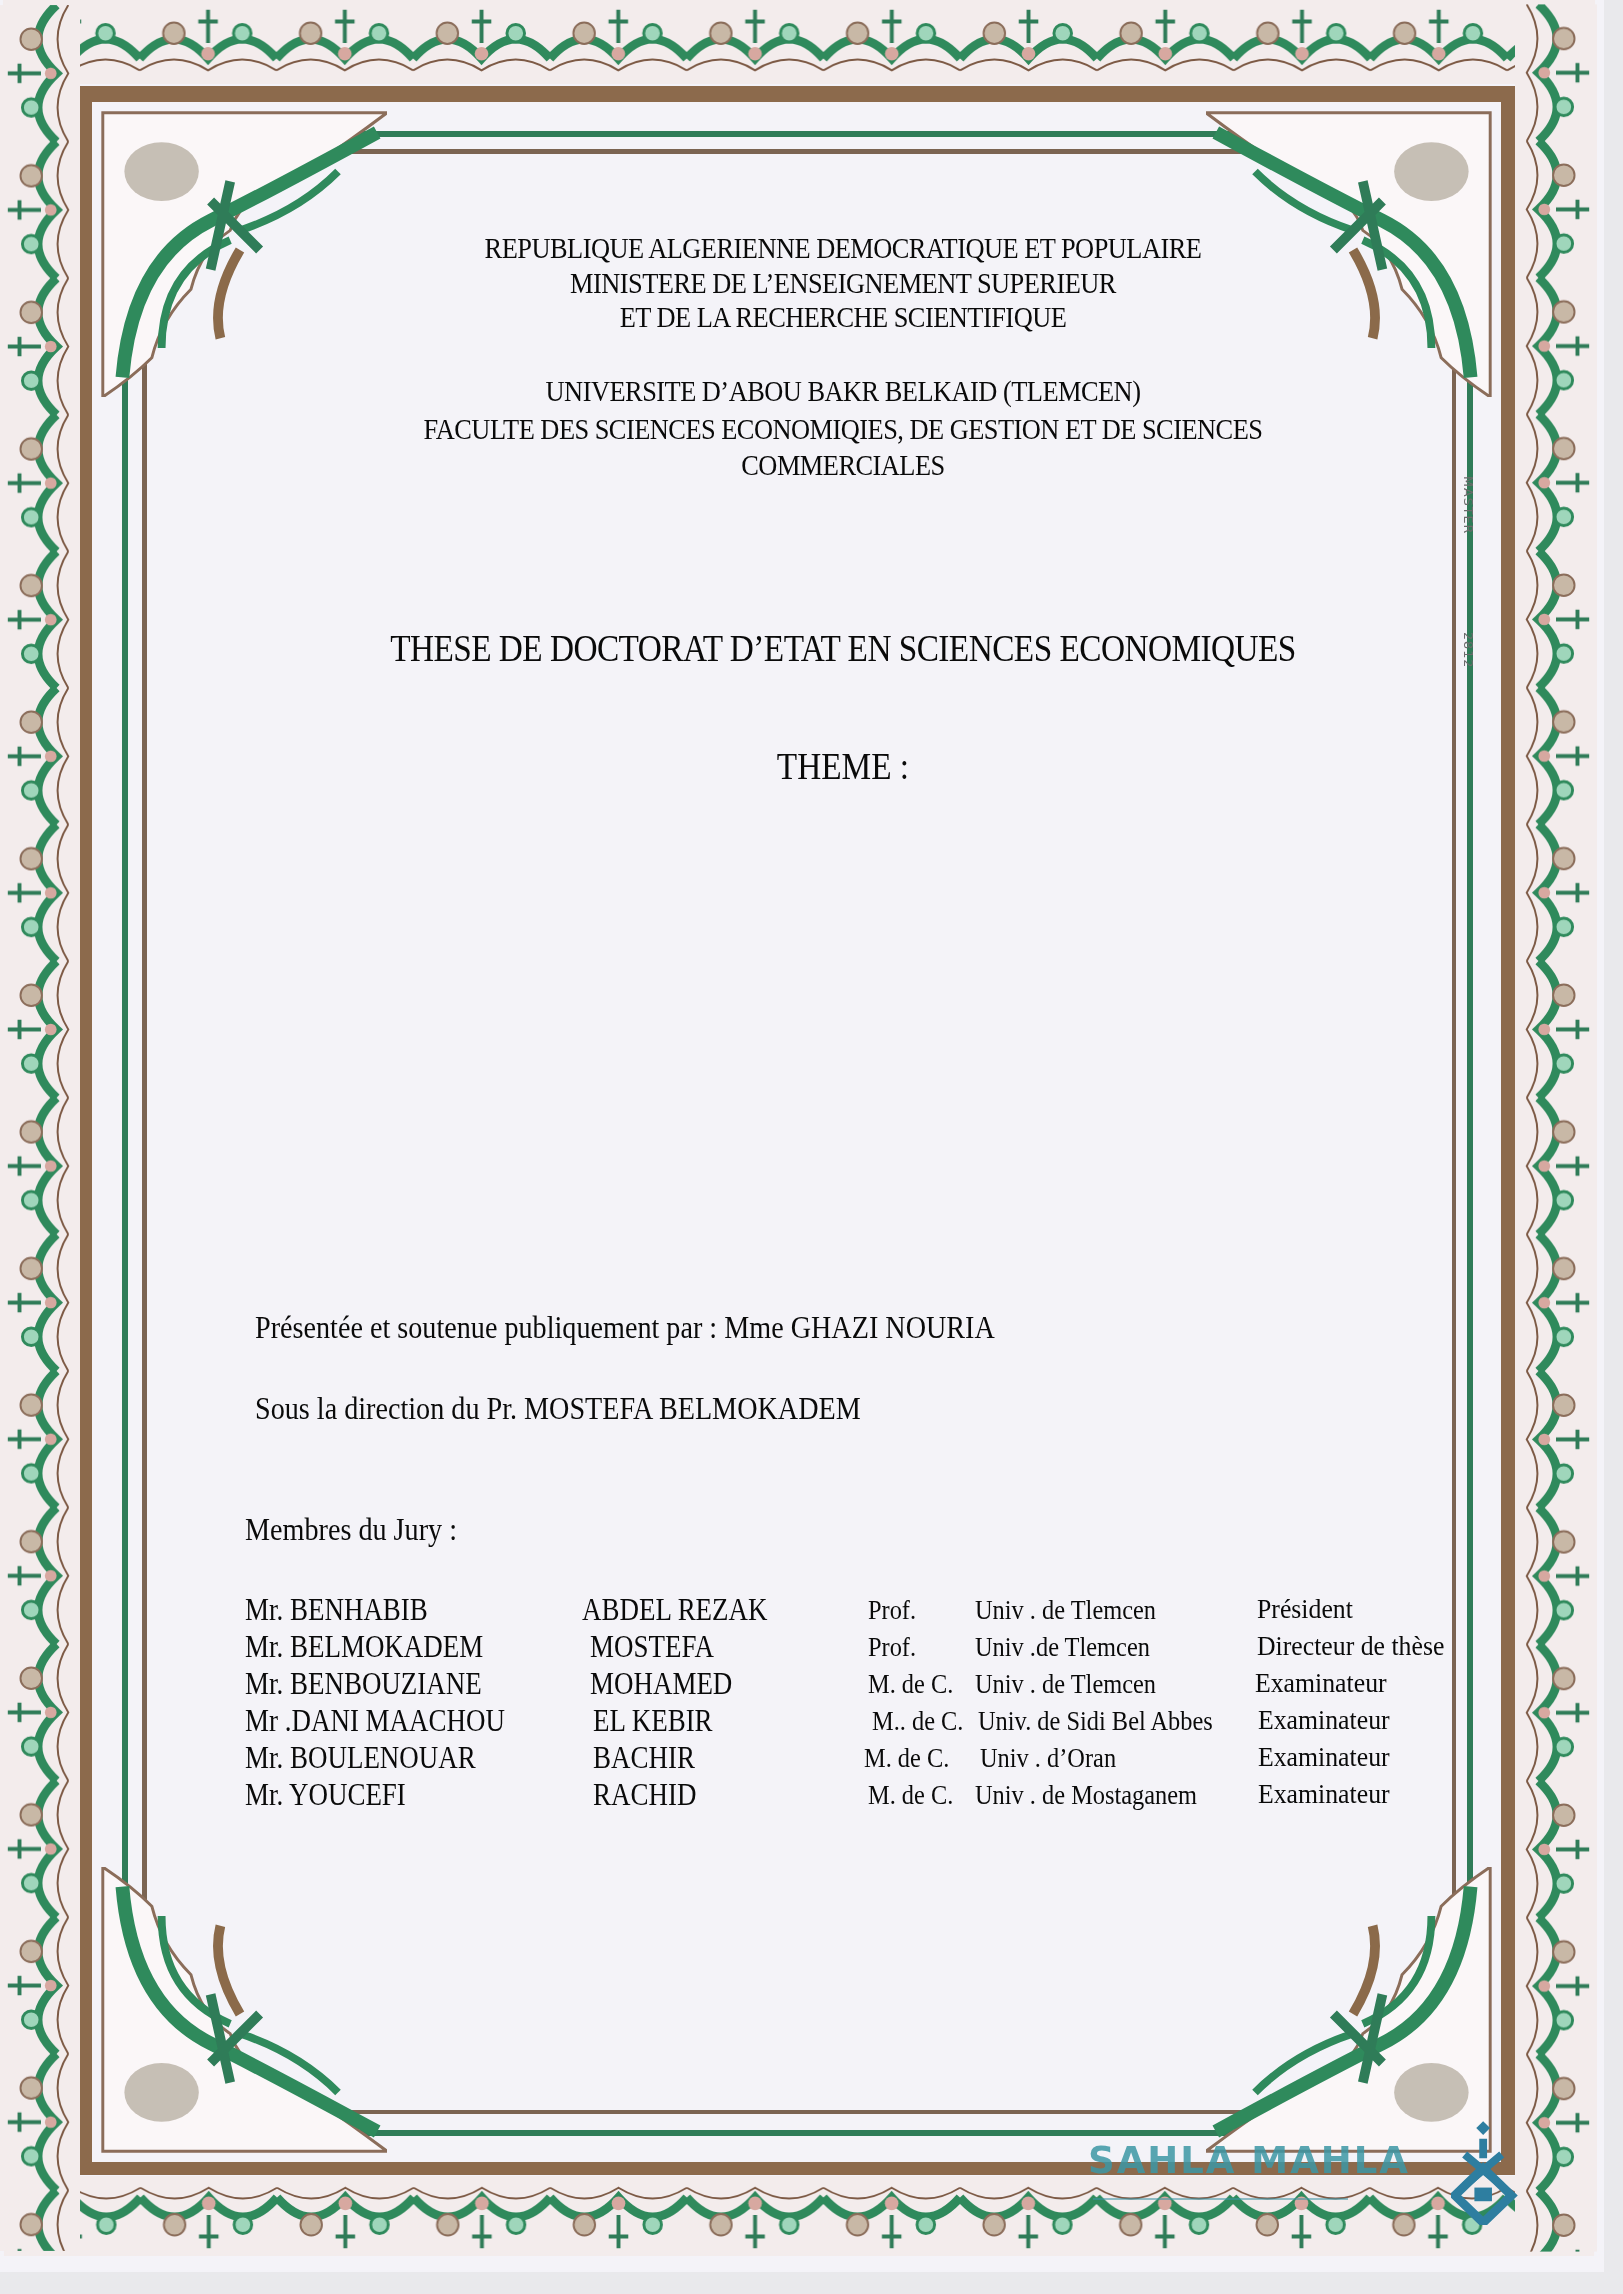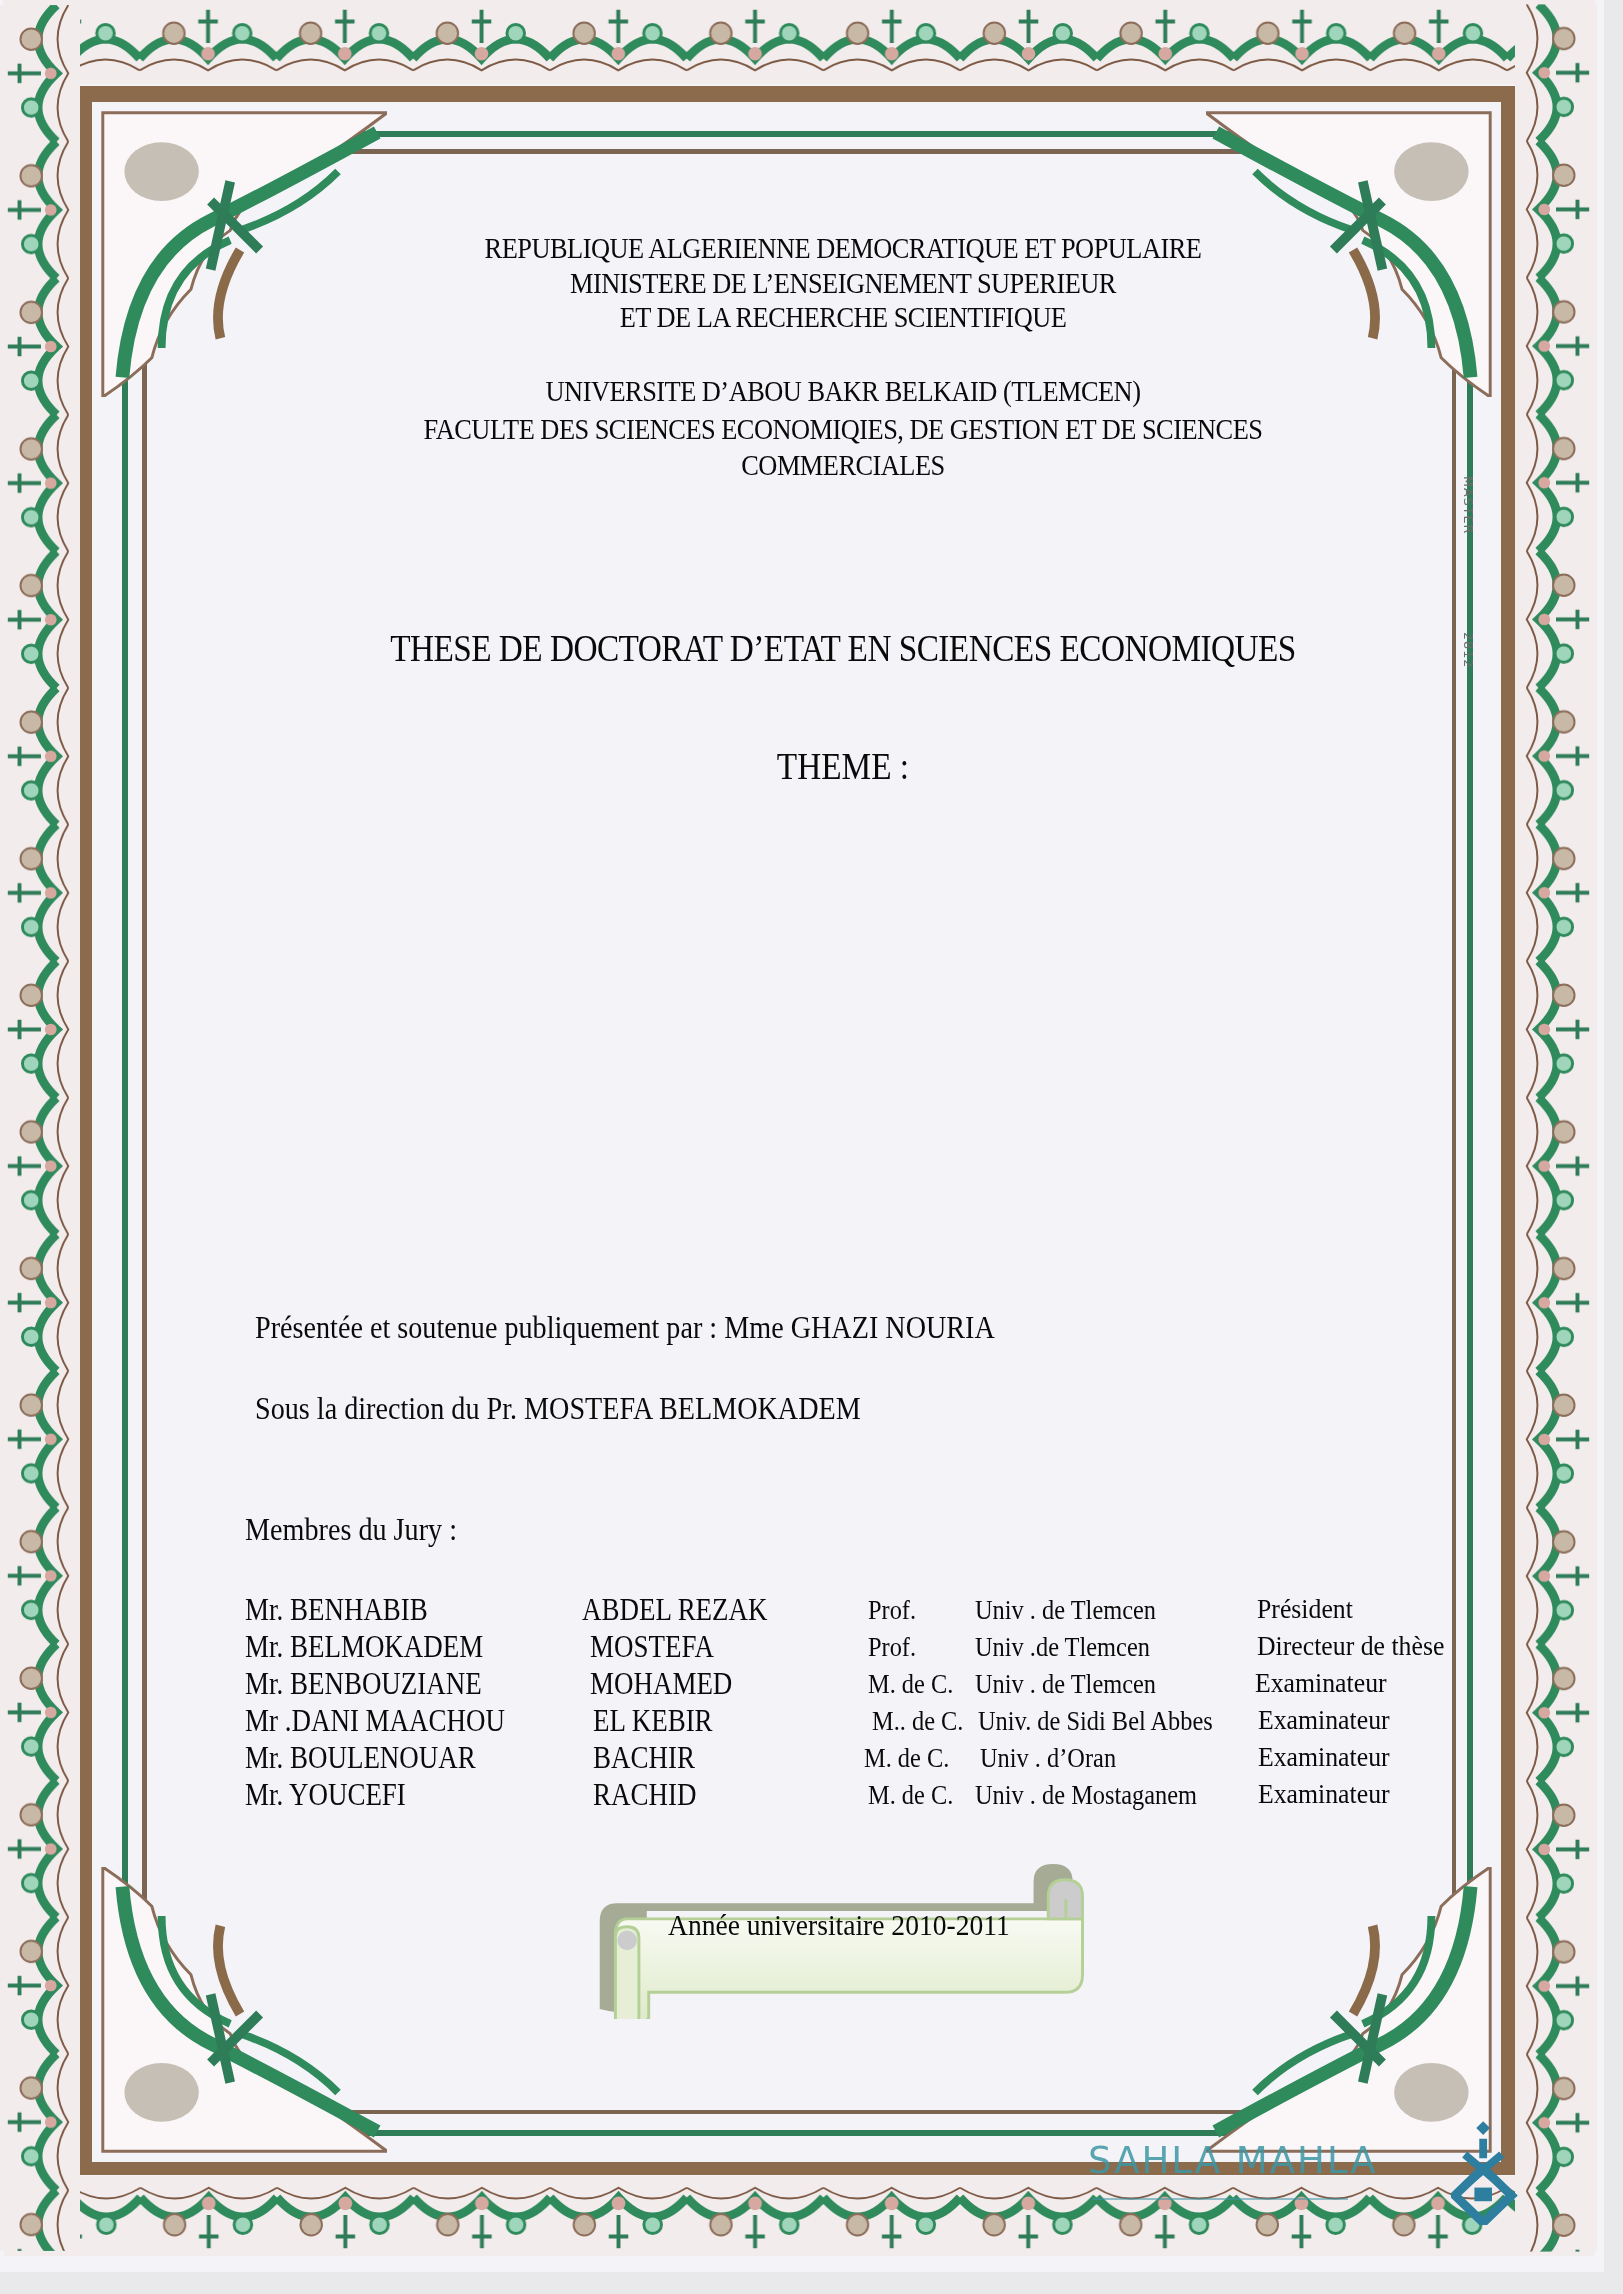--- a/index.html
+++ b/index.html
@@ -72,21 +72,21 @@
 
   .scroll { position: absolute; left: 588px; top: 1852px; width: 519px; height: 167px; }
   .scroll svg { position: absolute; left: 0; top: 0; }
   .scroll-text {
     position: absolute; left: 80px; top: 57px; font-size: 29px; white-space: nowrap;
     transform: scaleX(0.95); transform-origin: left center;
   }
 
   .watermark {
     position: absolute; left: 1088px; top: 2139px;
-    font-family: "DejaVu Sans", sans-serif; font-size: 37px; font-weight: normal;
+    font-family: "DejaVu Sans", sans-serif; font-size: 37px; font-weight: bold;
     color: rgba(60,150,165,0.85); letter-spacing: 2px; white-space: nowrap;
   }
   .watermark-sub {
     position: absolute; left: 1093px; top: 2188px; width: 255px; height: 9.8px;
     border-bottom: 2px solid rgba(60,150,165,0.55);
   }
   .wm-logo { position: absolute; left: 1451px; top: 2117px; width: 78px; height: 108px; }
 </style>
 </head>
 <body>
@@ -270,41 +270,20 @@
     </div>
     <div class="jury-row">
       <span class="c-last">Mr. YOUCEFI</span>
       <span class="c-first" style="left:348px;">RACHID</span>
       <span class="c-rank" style="left:623px;top:2.9px;">M. de C.</span>
       <span class="c-univ" style="left:730px;top:2.9px;">Univ . de Mostaganem</span>
       <span class="c-role" style="left:1013px;top:1px;">Examinateur</span>
     </div>
   </div>
 
-  <div class="scroll">
-    <svg width="519" height="167" viewBox="0 0 530 170">
-      <defs>
-        <linearGradient id="scrollGrad" x1="0" y1="0" x2="0" y2="1">
-          <stop offset="0" stop-color="#f8faf2"></stop>
-          <stop offset="1" stop-color="#dde9c8"></stop>
-        </linearGradient>
-      </defs>
-
-      <path d="M30 52 L455 52 L455 30 Q455 12 475 12 Q495 12 495 30 L495 60 L60 60 L60 165 Q30 165 12 160 L12 70 Q12 52 30 52 Z" fill="#a5ab94"></path>
-
-      <path d="M40 68 L505 68 L505 125 Q505 143 487 143 L62 143 L62 170 L45 178 Q28 180 28 165 L28 85 Q28 68 40 68 Z" fill="url(#scrollGrad)" stroke="#b5d097" stroke-width="3"></path>
-
-      <path d="M28 85 Q28 76 40 76 Q52 76 52 88 L52 170 Q52 180 40 180 Q28 180 28 168 Z" fill="#e6efd6" stroke="#b5d097" stroke-width="3"></path>
-      <circle cx="40" cy="90" r="10" fill="#cccccc"></circle>
-
-      <path d="M470 45 Q470 28 487 28 Q505 28 505 45 L505 68 L470 68 Z" fill="#cccccc" stroke="#b5d097" stroke-width="3"></path>
-      <line x1="488" y1="48" x2="488" y2="68" stroke="#b5d097" stroke-width="3"></line>
-    </svg>
-    <div class="scroll-text">Année universitaire 2010-2011</div>
-  </div>
 
   <div class="watermark">SAHLA MAHLA</div>
   <div class="watermark-sub"></div>
   <svg class="wm-logo" viewBox="0 0 80 110">
     <rect x="28" y="6" width="10" height="10" fill="#2e7ea0" transform="rotate(45 33 11)"></rect>
     <path d="M33 22 L33 42 M14 38 L52 70 M52 38 L14 70" stroke="#2e7ea0" stroke-width="8" fill="none"></path>
     <path d="M33 52 L62 80 L33 108 L4 80 Z" fill="none" stroke="#2e7ea0" stroke-width="9"></path>
     <rect x="24" y="72" width="18" height="14" fill="#2e7ea0"></rect>
   </svg>
 

